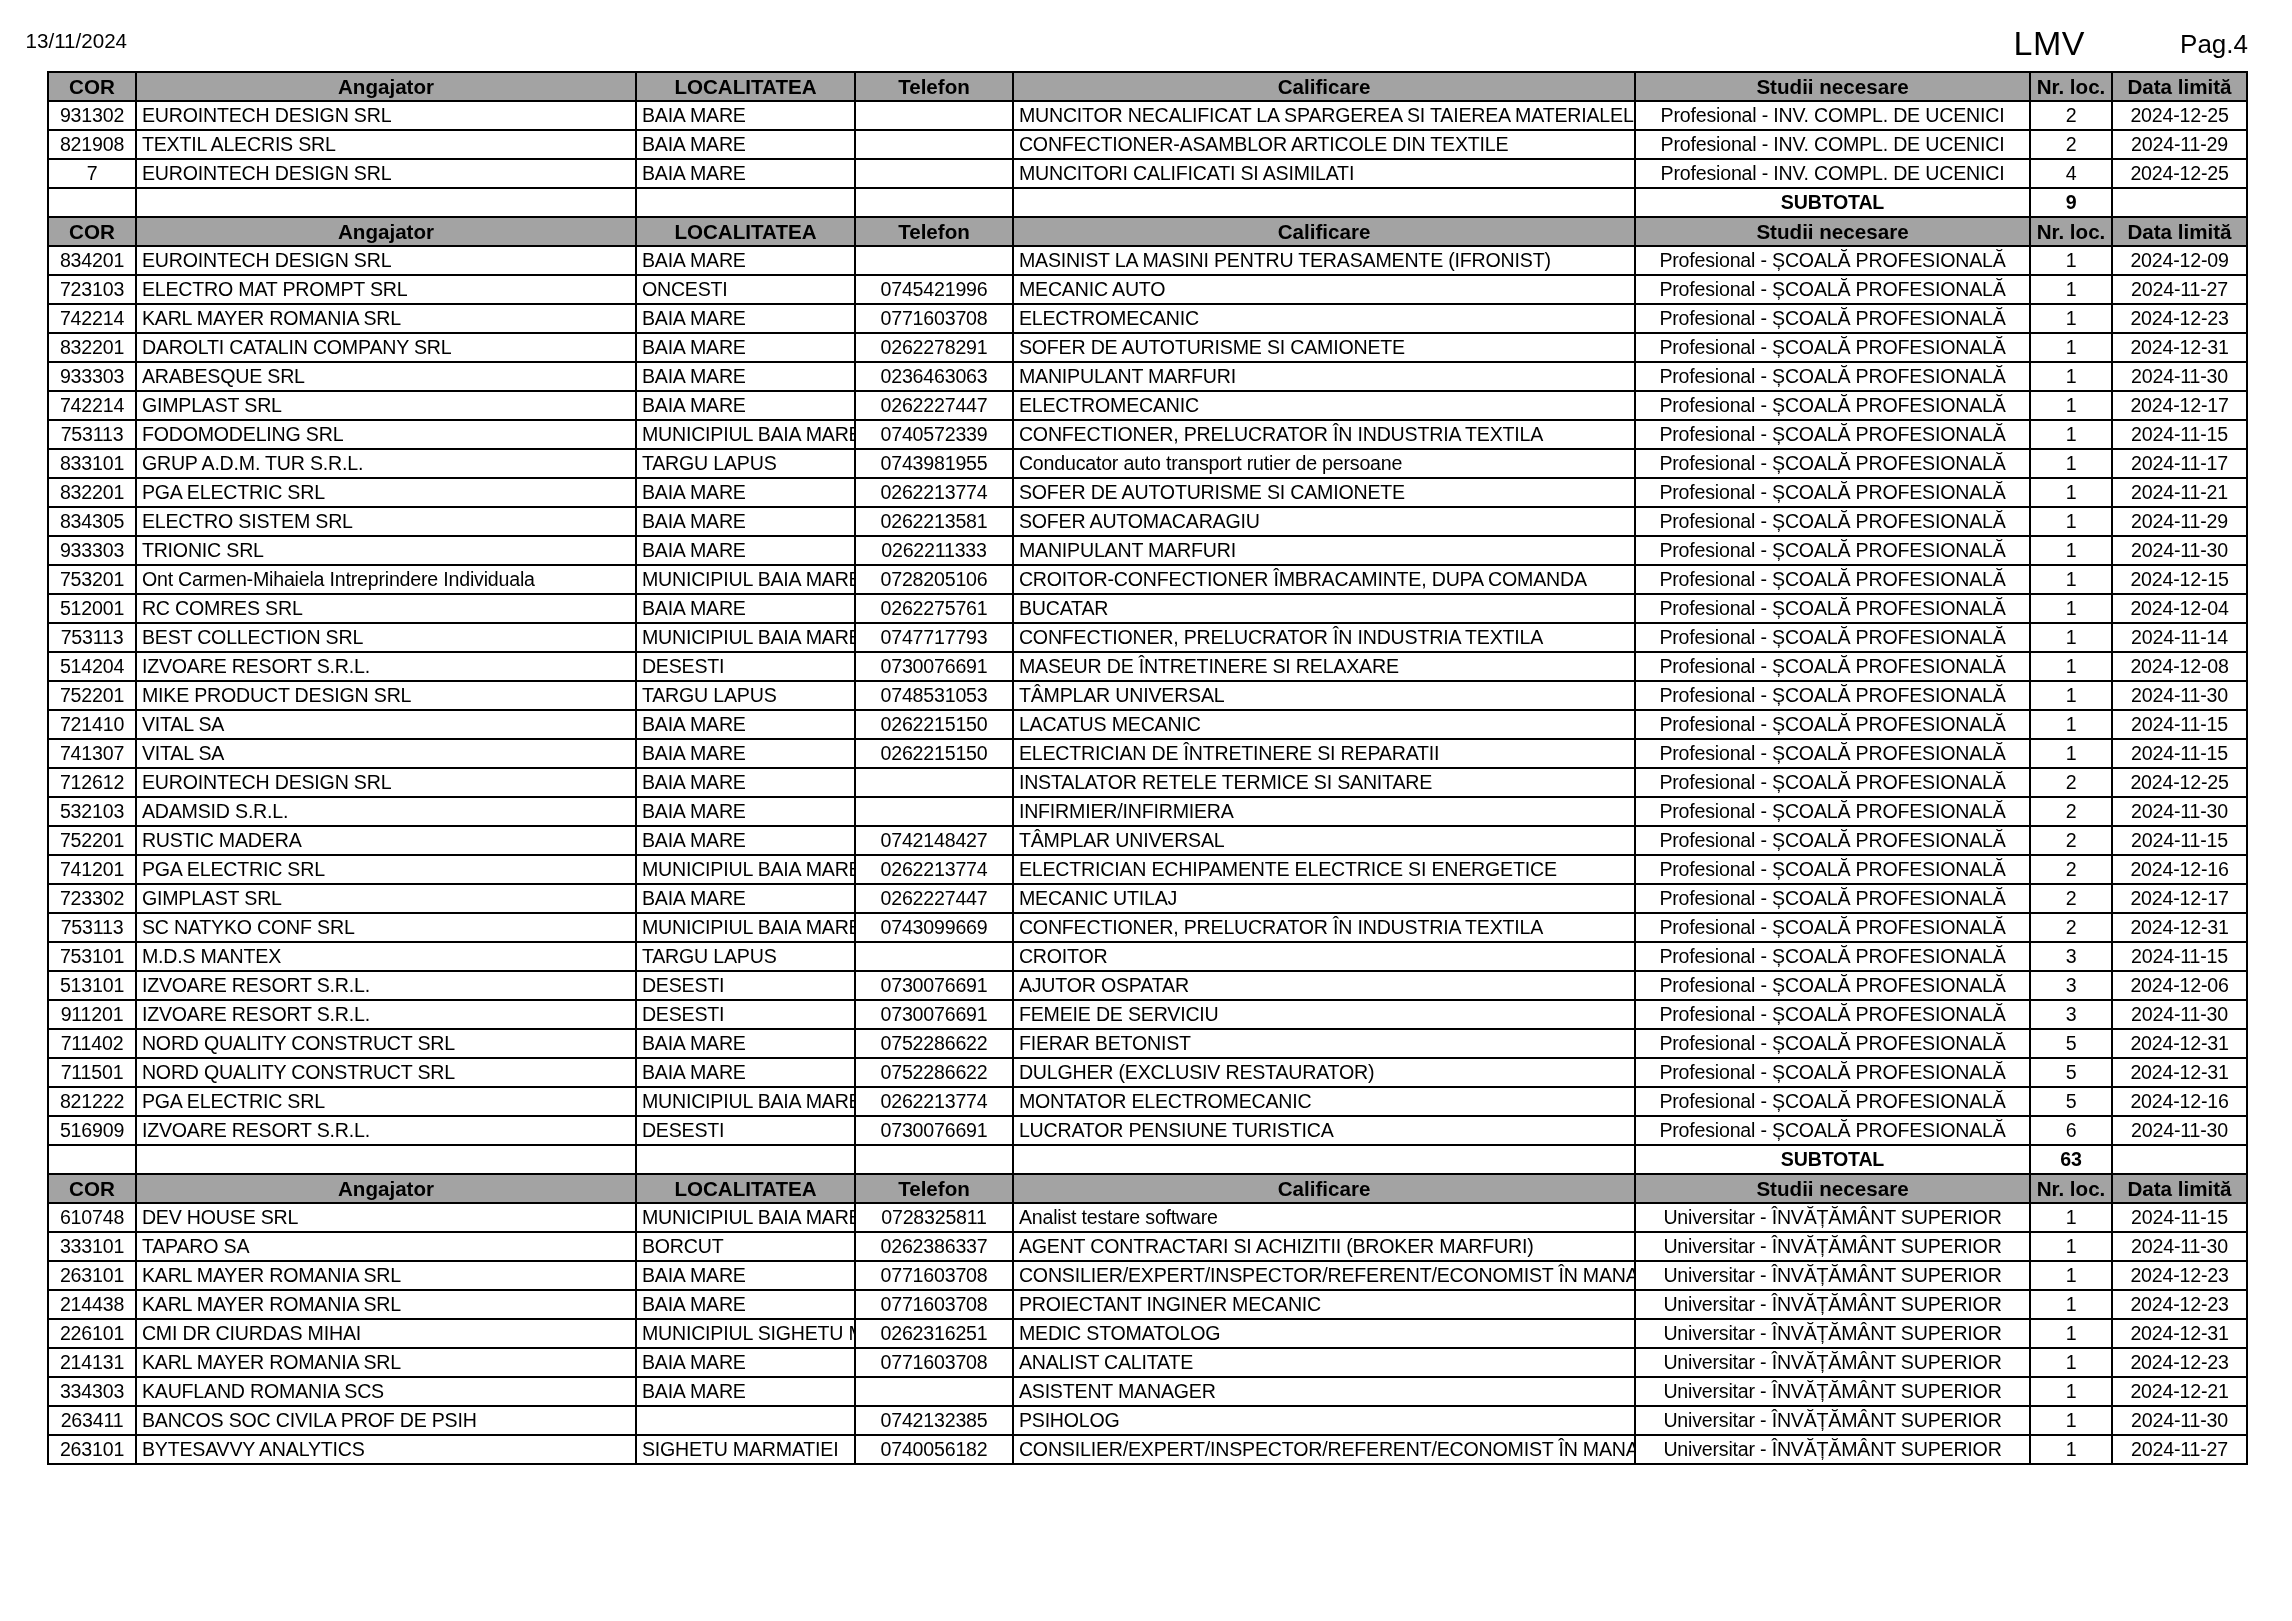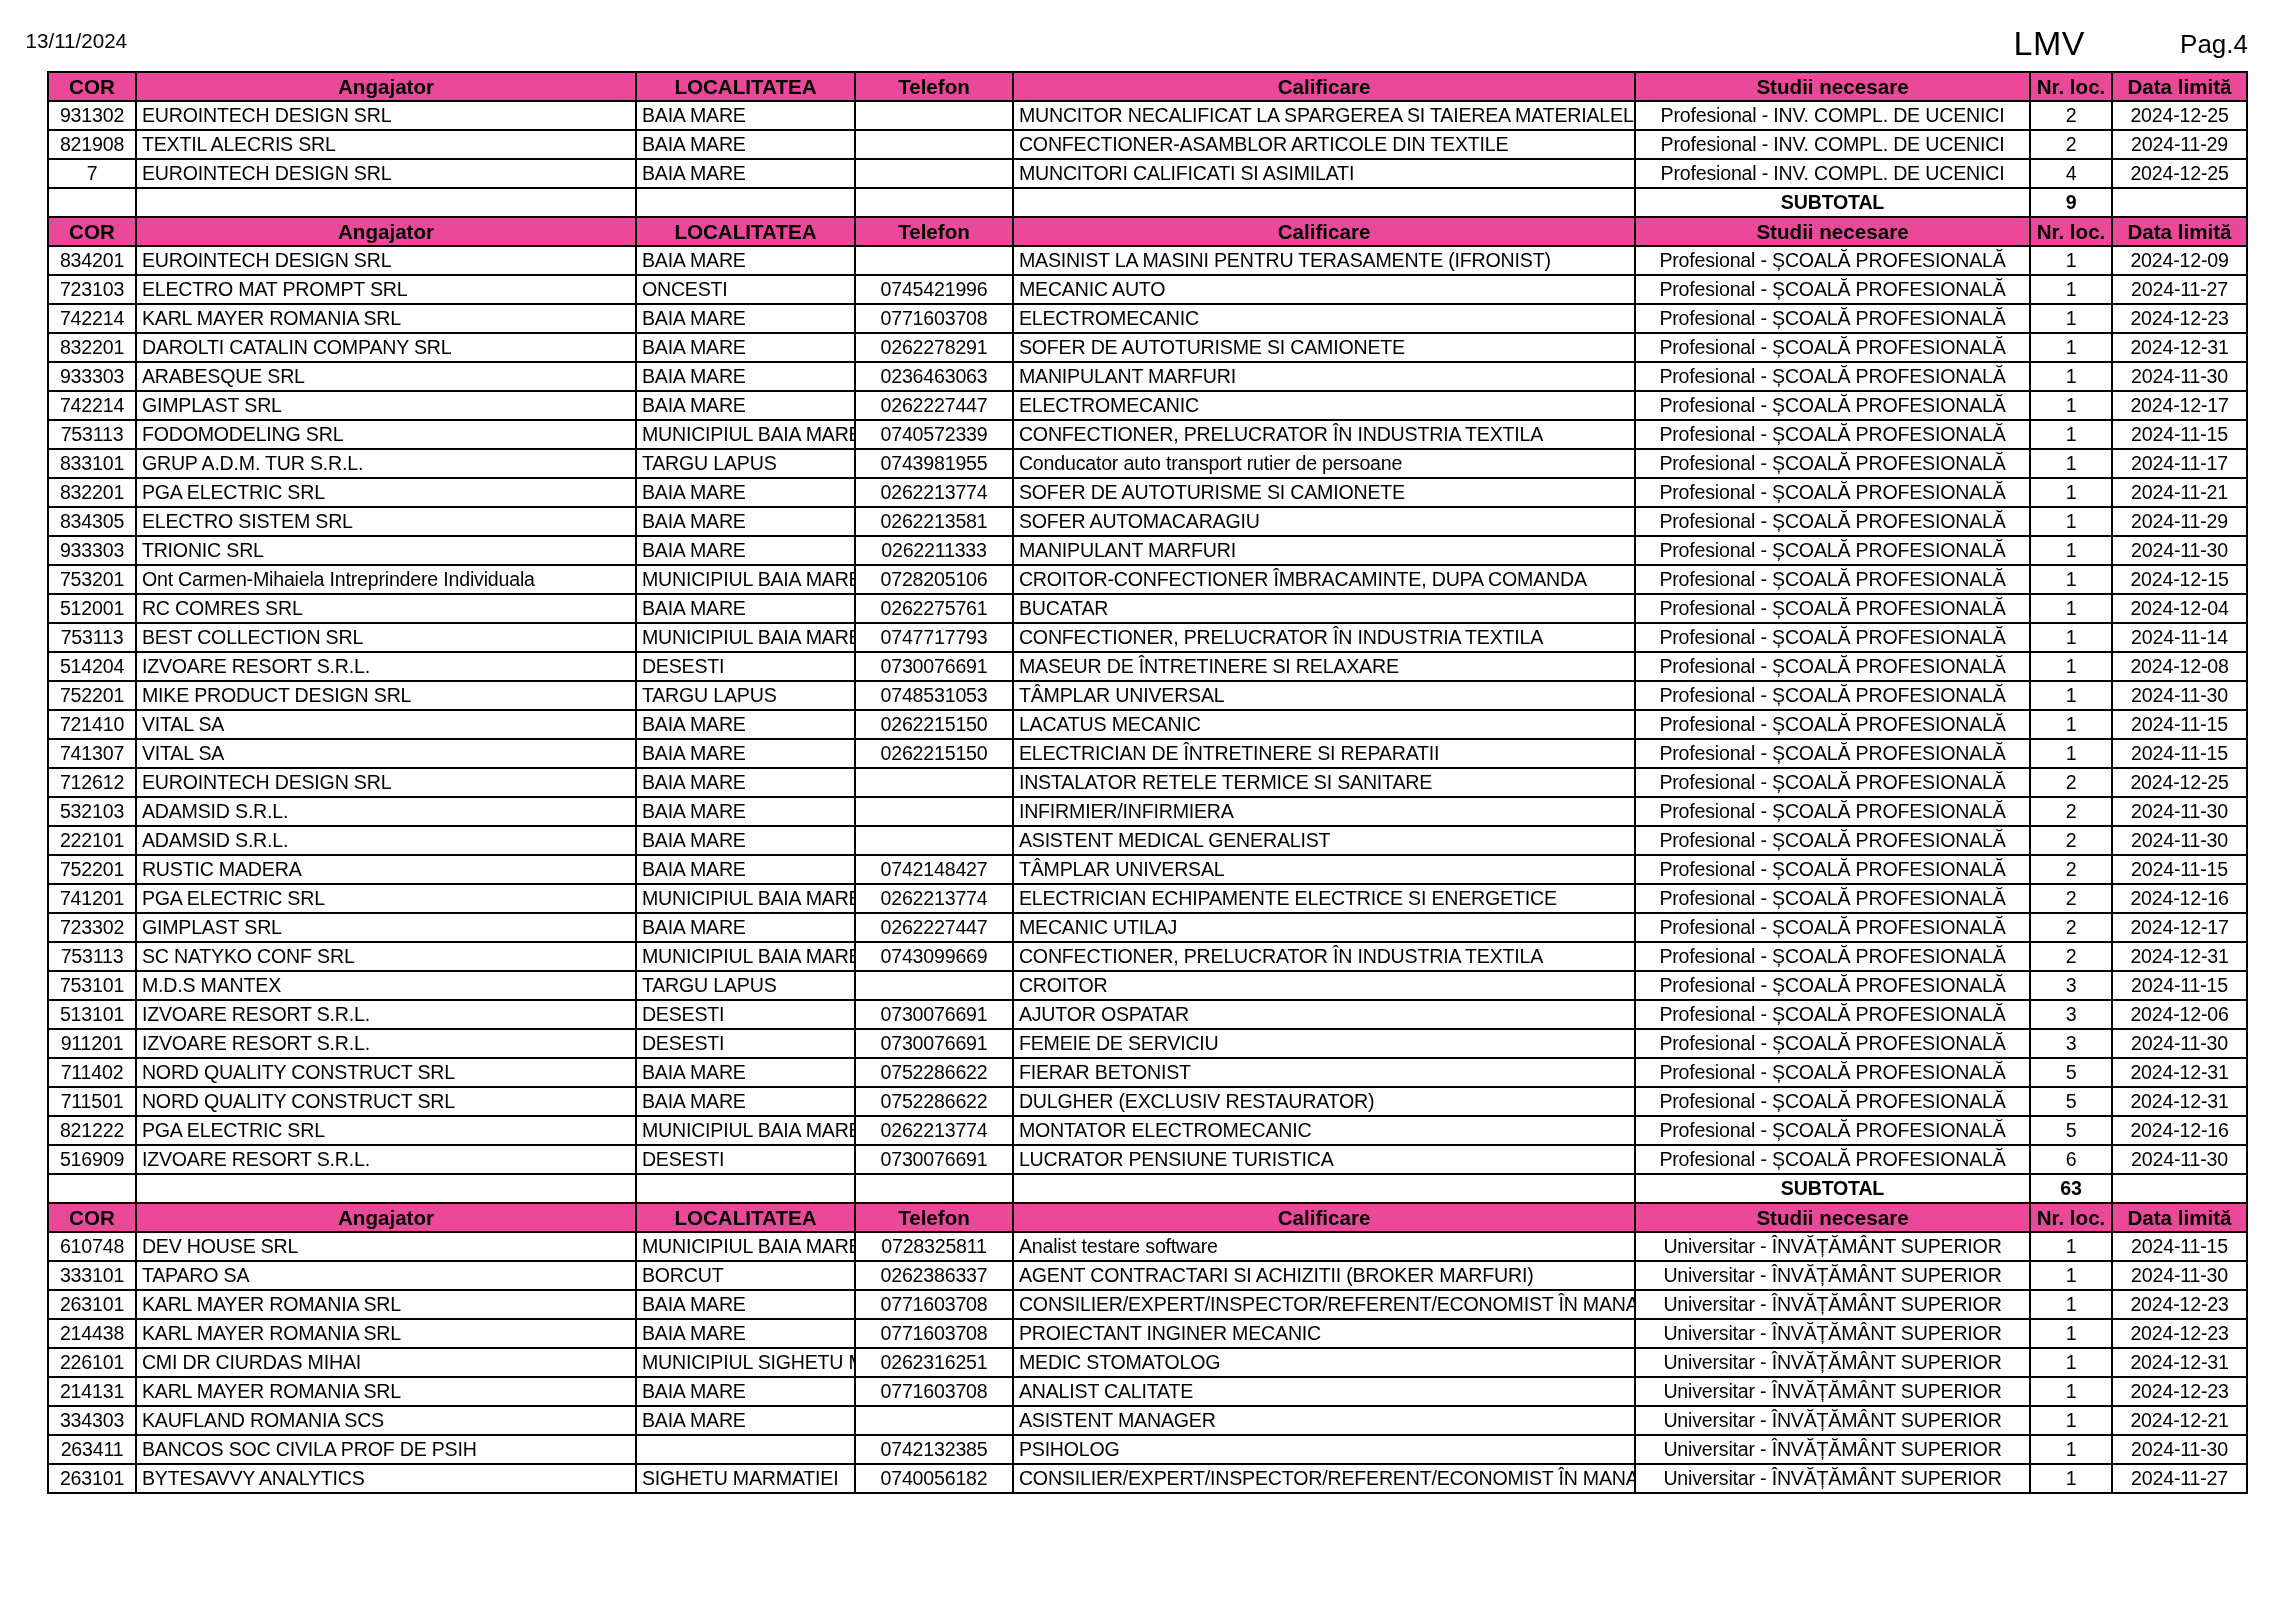--- a/index.html
+++ b/index.html
@@ -35,21 +35,21 @@
   table.lmv th, table.lmv td {
     border: 2px solid #000000;
     height: 29px;
     padding: 0 4.9px;
     white-space: nowrap;
     overflow: hidden;
     box-sizing: border-box;
     vertical-align: middle;
   }
   table.lmv th {
-    background: #ec4899;
+    background: #a3a3a3;
     font-size: 20.6px;
     font-weight: bold;
     text-align: center;
     padding: 0 2px;
   }
   table.lmv td {
     font-size: 19.6px;
     letter-spacing: -0.2px;
     background: #ffffff;
   }
@@ -333,30 +333,20 @@
           <td class="c-cor">532103</td>
           <td class="c-ang">ADAMSID S.R.L.</td>
           <td class="c-loc">BAIA MARE</td>
           <td class="c-tel"></td>
           <td class="c-cal">INFIRMIER/INFIRMIERA</td>
           <td class="c-studii">Profesional - ȘCOALĂ PROFESIONALĂ</td>
           <td class="c-nr">2</td>
           <td class="c-data">2024-11-30</td>
         </tr>
         <tr>
-          <td class="c-cor">222101</td>
-          <td class="c-ang">ADAMSID S.R.L.</td>
-          <td class="c-loc">BAIA MARE</td>
-          <td class="c-tel"></td>
-          <td class="c-cal">ASISTENT MEDICAL GENERALIST</td>
-          <td class="c-studii">Profesional - ȘCOALĂ PROFESIONALĂ</td>
-          <td class="c-nr">2</td>
-          <td class="c-data">2024-11-30</td>
-        </tr>
-        <tr>
           <td class="c-cor">752201</td>
           <td class="c-ang">RUSTIC MADERA</td>
           <td class="c-loc">BAIA MARE</td>
           <td class="c-tel">0742148427</td>
           <td class="c-cal">TÂMPLAR UNIVERSAL</td>
           <td class="c-studii">Profesional - ȘCOALĂ PROFESIONALĂ</td>
           <td class="c-nr">2</td>
           <td class="c-data">2024-11-15</td>
         </tr>
         <tr>

